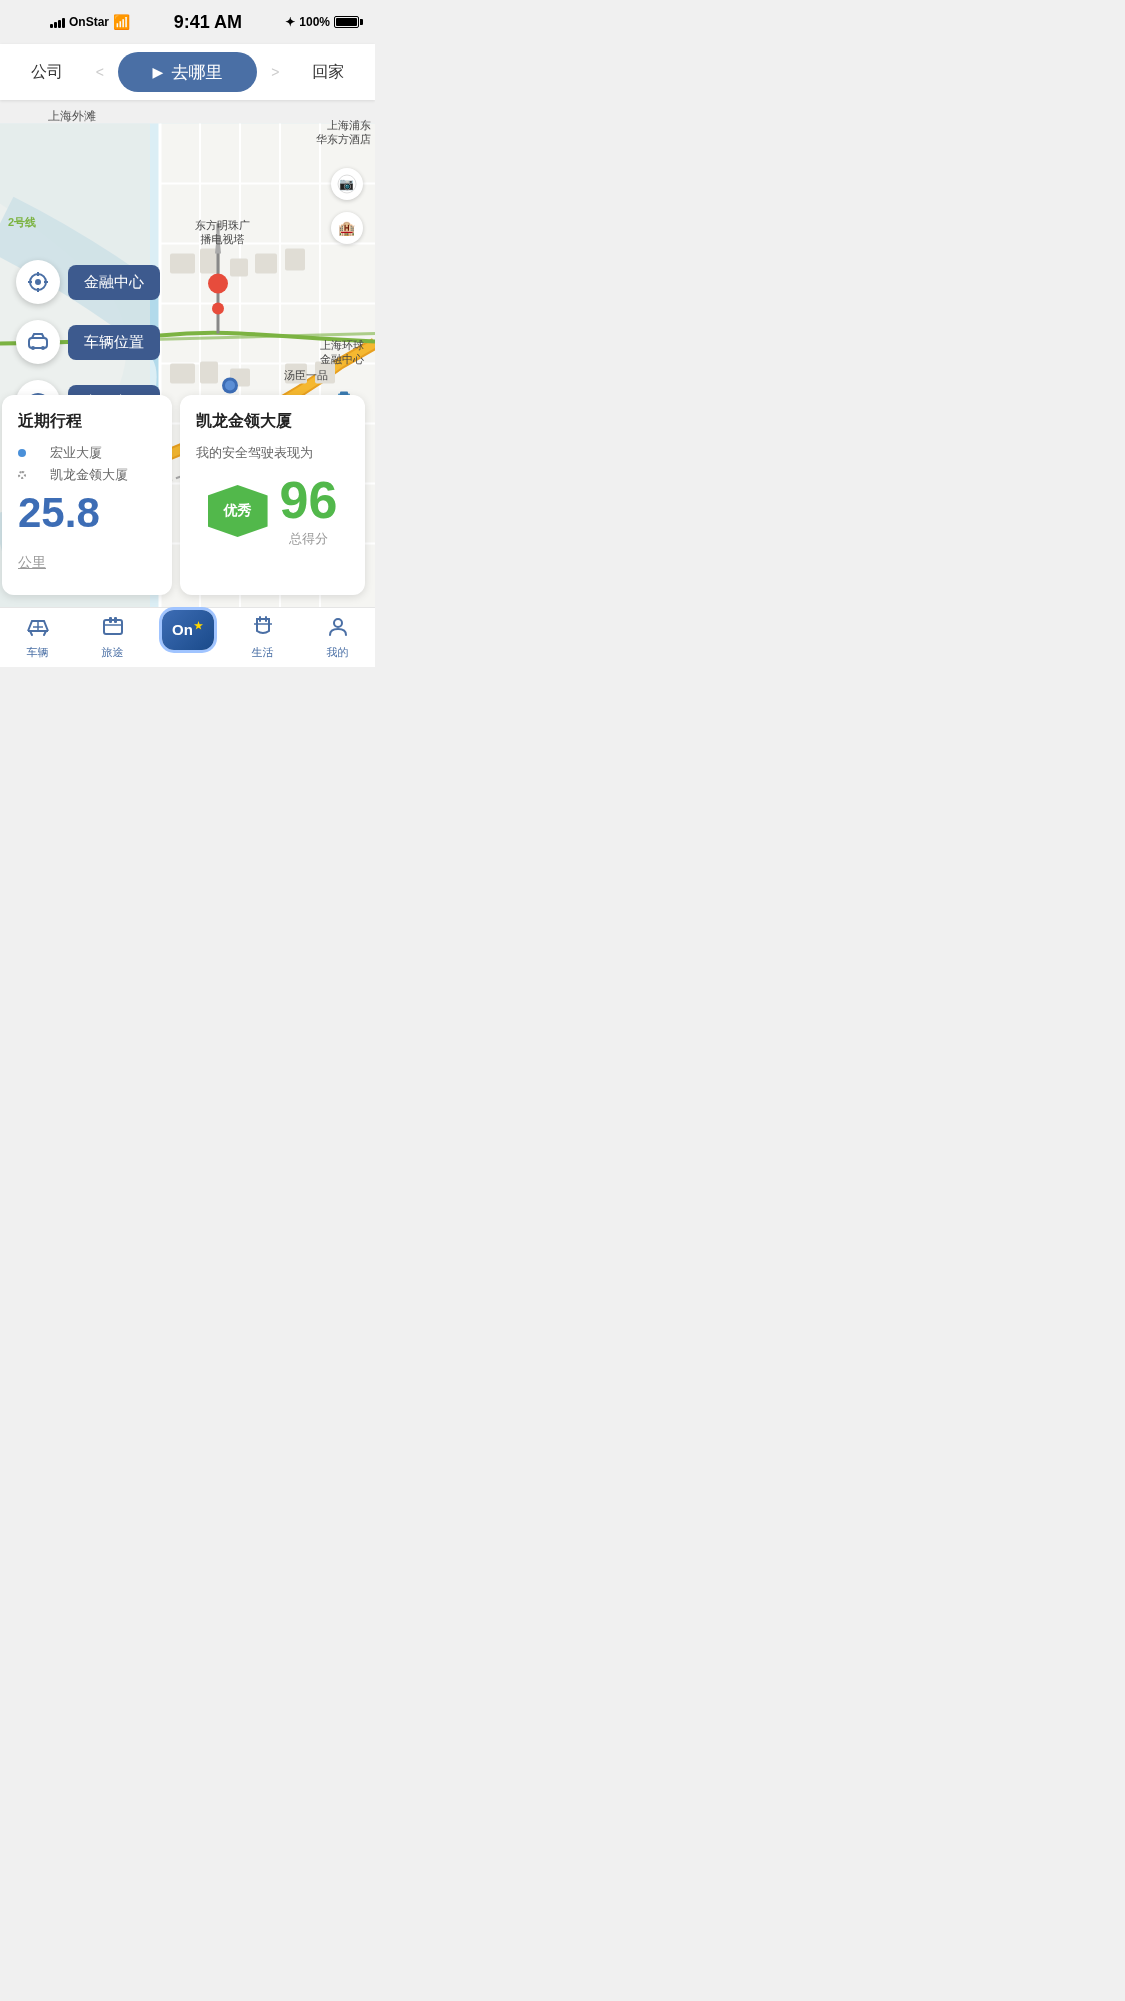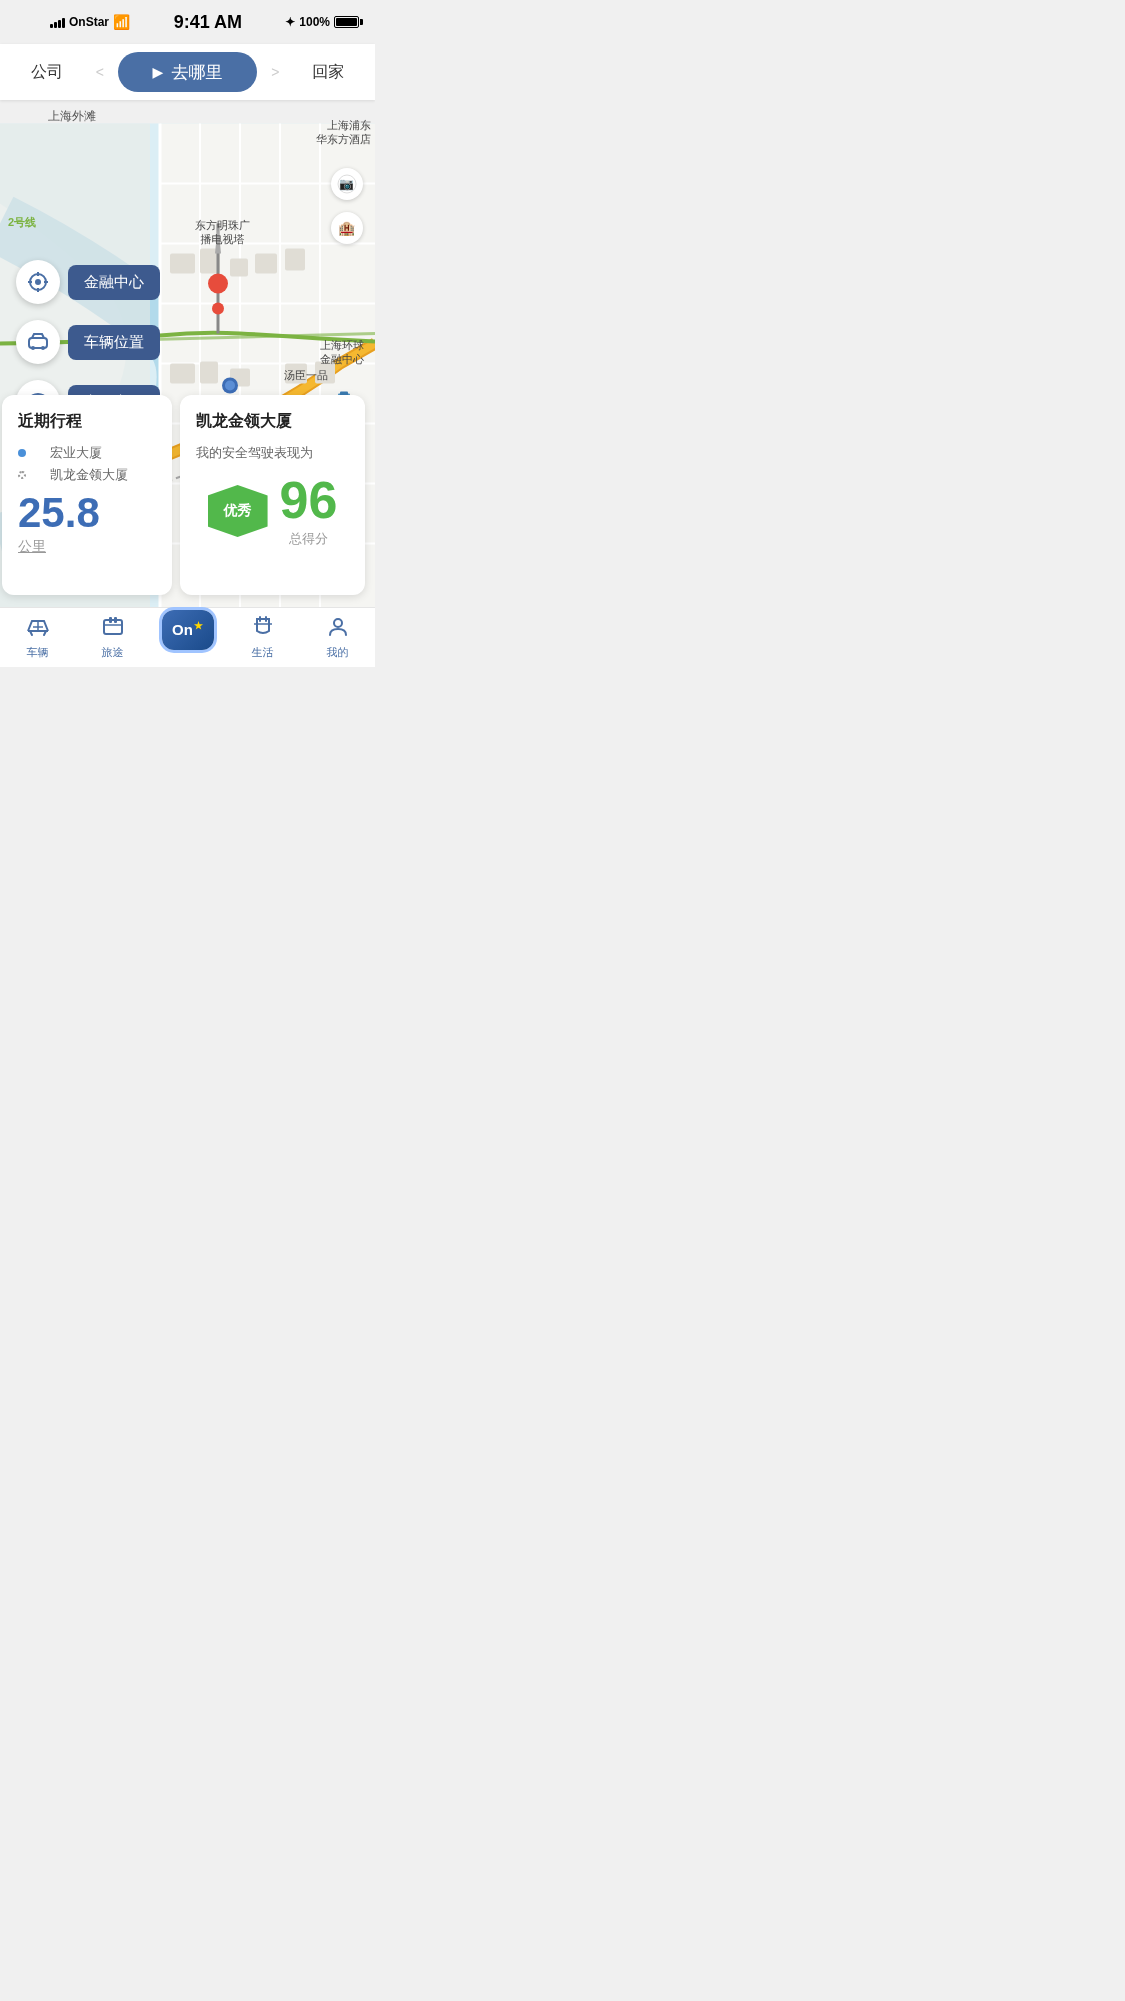--- a/index.html
+++ b/index.html
@@ -272,21 +272,21 @@
     .trip-distance {
       font-size: 42px;
       font-weight: 700;
       color: #3d6db5;
       line-height: 1;
       margin-top: 8px;
     }
     .trip-unit {
       font-size: 14px;
       color: #999;
-      margin-top: 4px;
+      margin-top: 20px;
       text-decoration: underline;
     }
     .driving-desc {
       font-size: 13px;
       color: #666;
       margin-bottom: 12px;
     }
     .score-row {
       display: flex;
       align-items: center;

